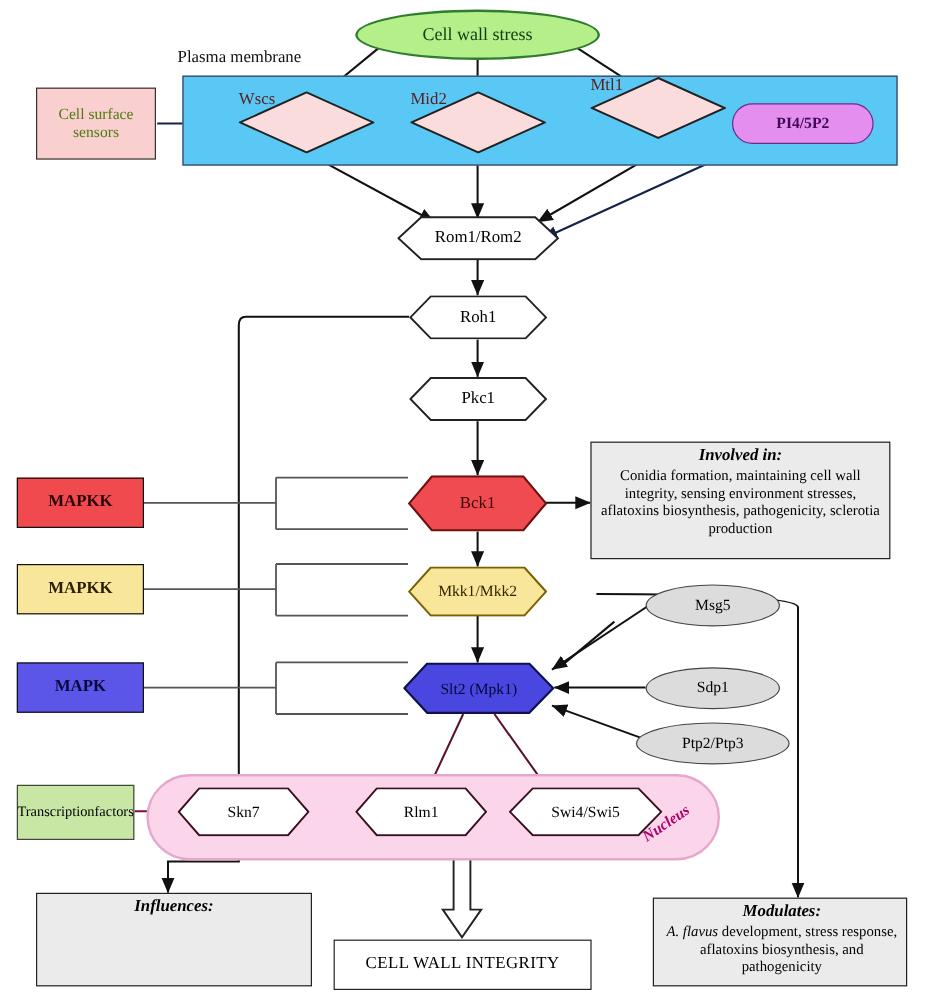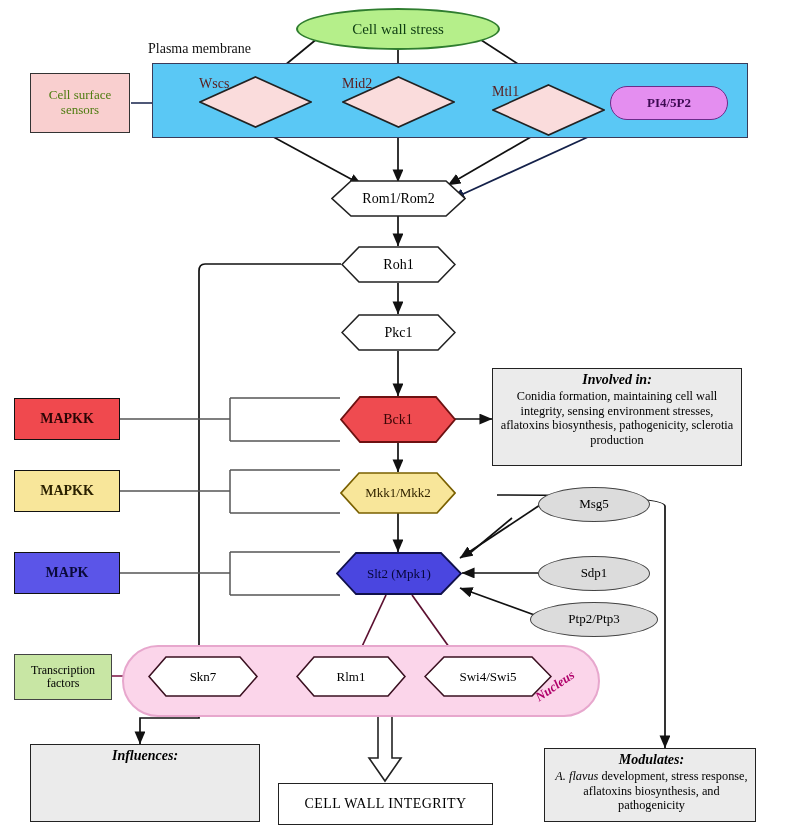--- a/index.html
+++ b/index.html
@@ -142,21 +142,21 @@
       <polygon points="56.5,1 112,26 56.5,51 1,26" fill="#fadcdc" stroke="#222" stroke-width="1.6"></polygon>
     </svg>
     <div class="hexlabel t14" style="color:#5b1d1d;">Wscs</div>
   </div>
   <div class="diamondwrap" style="left:342px;top:76px;width:113px;height:52px;">
     <svg viewBox="0 0 113 52" style="position:absolute;inset:0;width:100%;height:100%;">
       <polygon points="56.5,1 112,26 56.5,51 1,26" fill="#fadcdc" stroke="#222" stroke-width="1.6"></polygon>
     </svg>
     <div class="hexlabel t14" style="color:#5b1d1d;">Mid2</div>
   </div>
-  <div class="diamondwrap" style="left:492px;top:84px;width:113px;height:52px;">
+  <div class="diamondwrap" style="left:492px;top:64px;width:113px;height:52px;">
     <svg viewBox="0 0 113 52" style="position:absolute;inset:0;width:100%;height:100%;">
       <polygon points="56.5,1 112,26 56.5,51 1,26" fill="#fadcdc" stroke="#222" stroke-width="1.6"></polygon>
     </svg>
     <div class="hexlabel t14" style="color:#5b1d1d;">Mtl1</div>
   </div>
 
   <div class="node capsule t13" style="left:610px;top:86px;width:118px;height:34px;color:#3d0a52;font-weight:bold;">PI4/5P2</div>
 
   <div class="hexwrap" style="left:331px;top:180px;width:135px;height:37px;">
     <svg viewBox="0 0 135 37" style="position:absolute;inset:0;width:100%;height:100%;">
@@ -208,21 +208,21 @@
   </div>
 
   <div class="node oval t13" style="left:538px;top:487px;width:112px;height:35px;">Msg5</div>
   <div class="node oval t13" style="left:538px;top:556px;width:112px;height:35px;">Sdp1</div>
   <div class="node oval t13" style="left:530px;top:602px;width:128px;height:35px;">Ptp2/Ptp3</div>
 
   <div id="nucleus" style="left:122px;top:645px;width:474px;height:68px;"></div>
   <div id="nucleus-label" style="left:533px;top:678px;">Nucleus</div>
 
   <div class="node rect t12" style="left:14px;top:654px;width:98px;height:46px;background:#c8e6a4;
-       flex-direction:column;border-color:#444;">
+       flex-direction:row;border-color:#444;">
     <span>Transcription</span>
     <span>factors</span>
   </div>
 
   <div class="hexwrap" style="left:148px;top:656px;width:110px;height:41px;">
     <svg viewBox="0 0 110 41" style="position:absolute;inset:0;width:100%;height:100%;">
       <polygon points="18,1 92,1 109,20.5 92,40 18,40 1,20.5" fill="#ffffff" stroke="#3a1020" stroke-width="1.6"></polygon>
     </svg>
     <div class="hexlabel t13">Skn7</div>
   </div>

